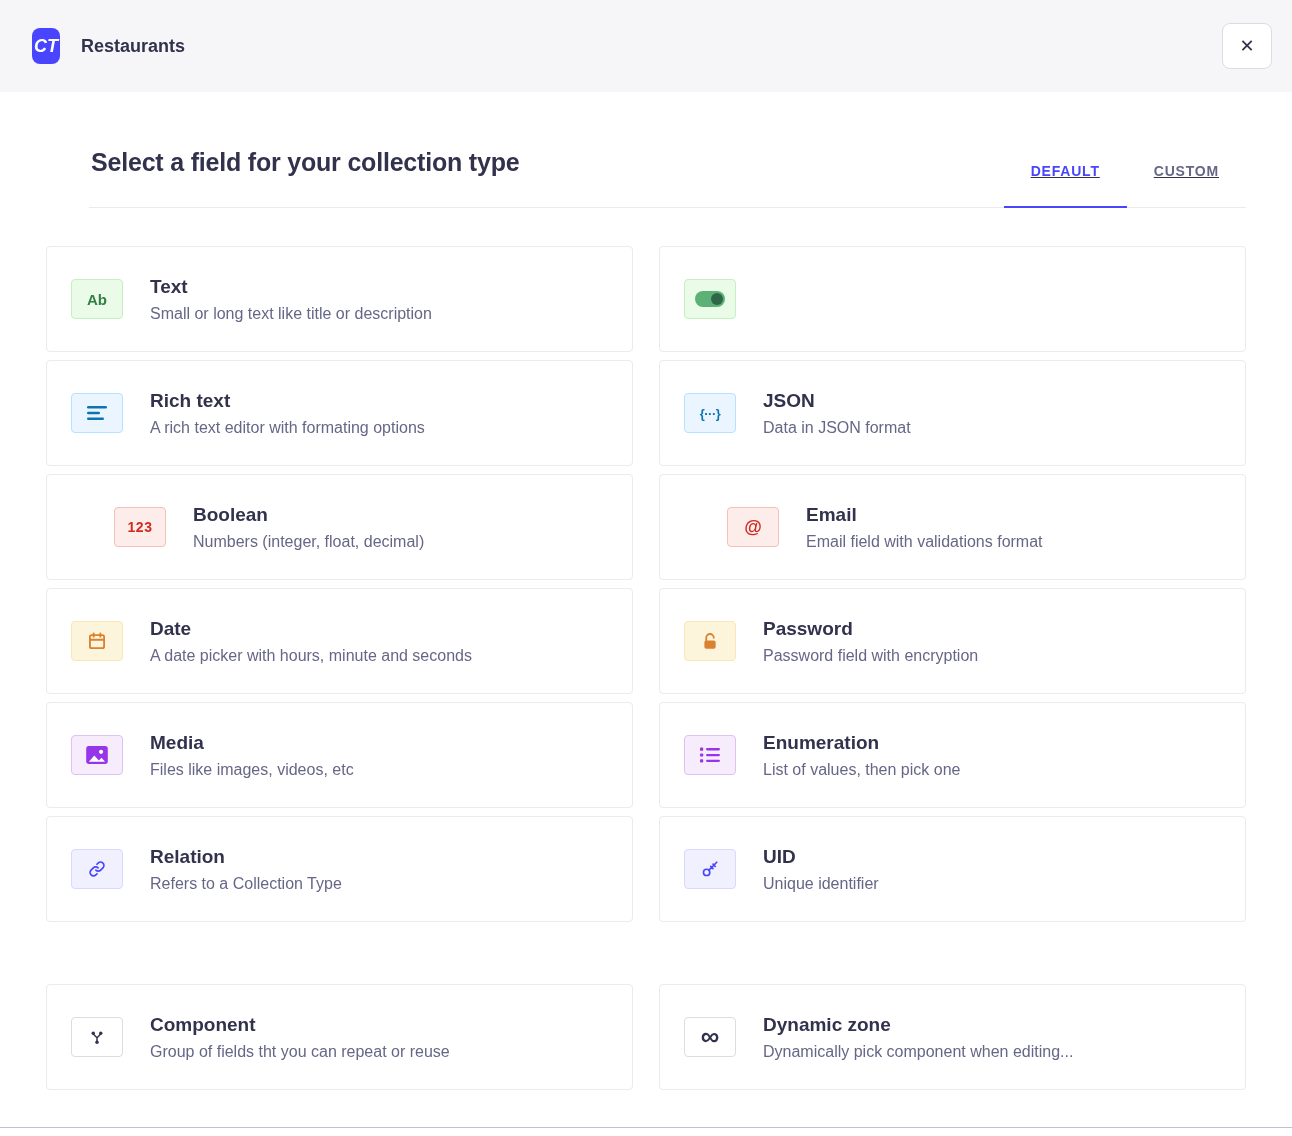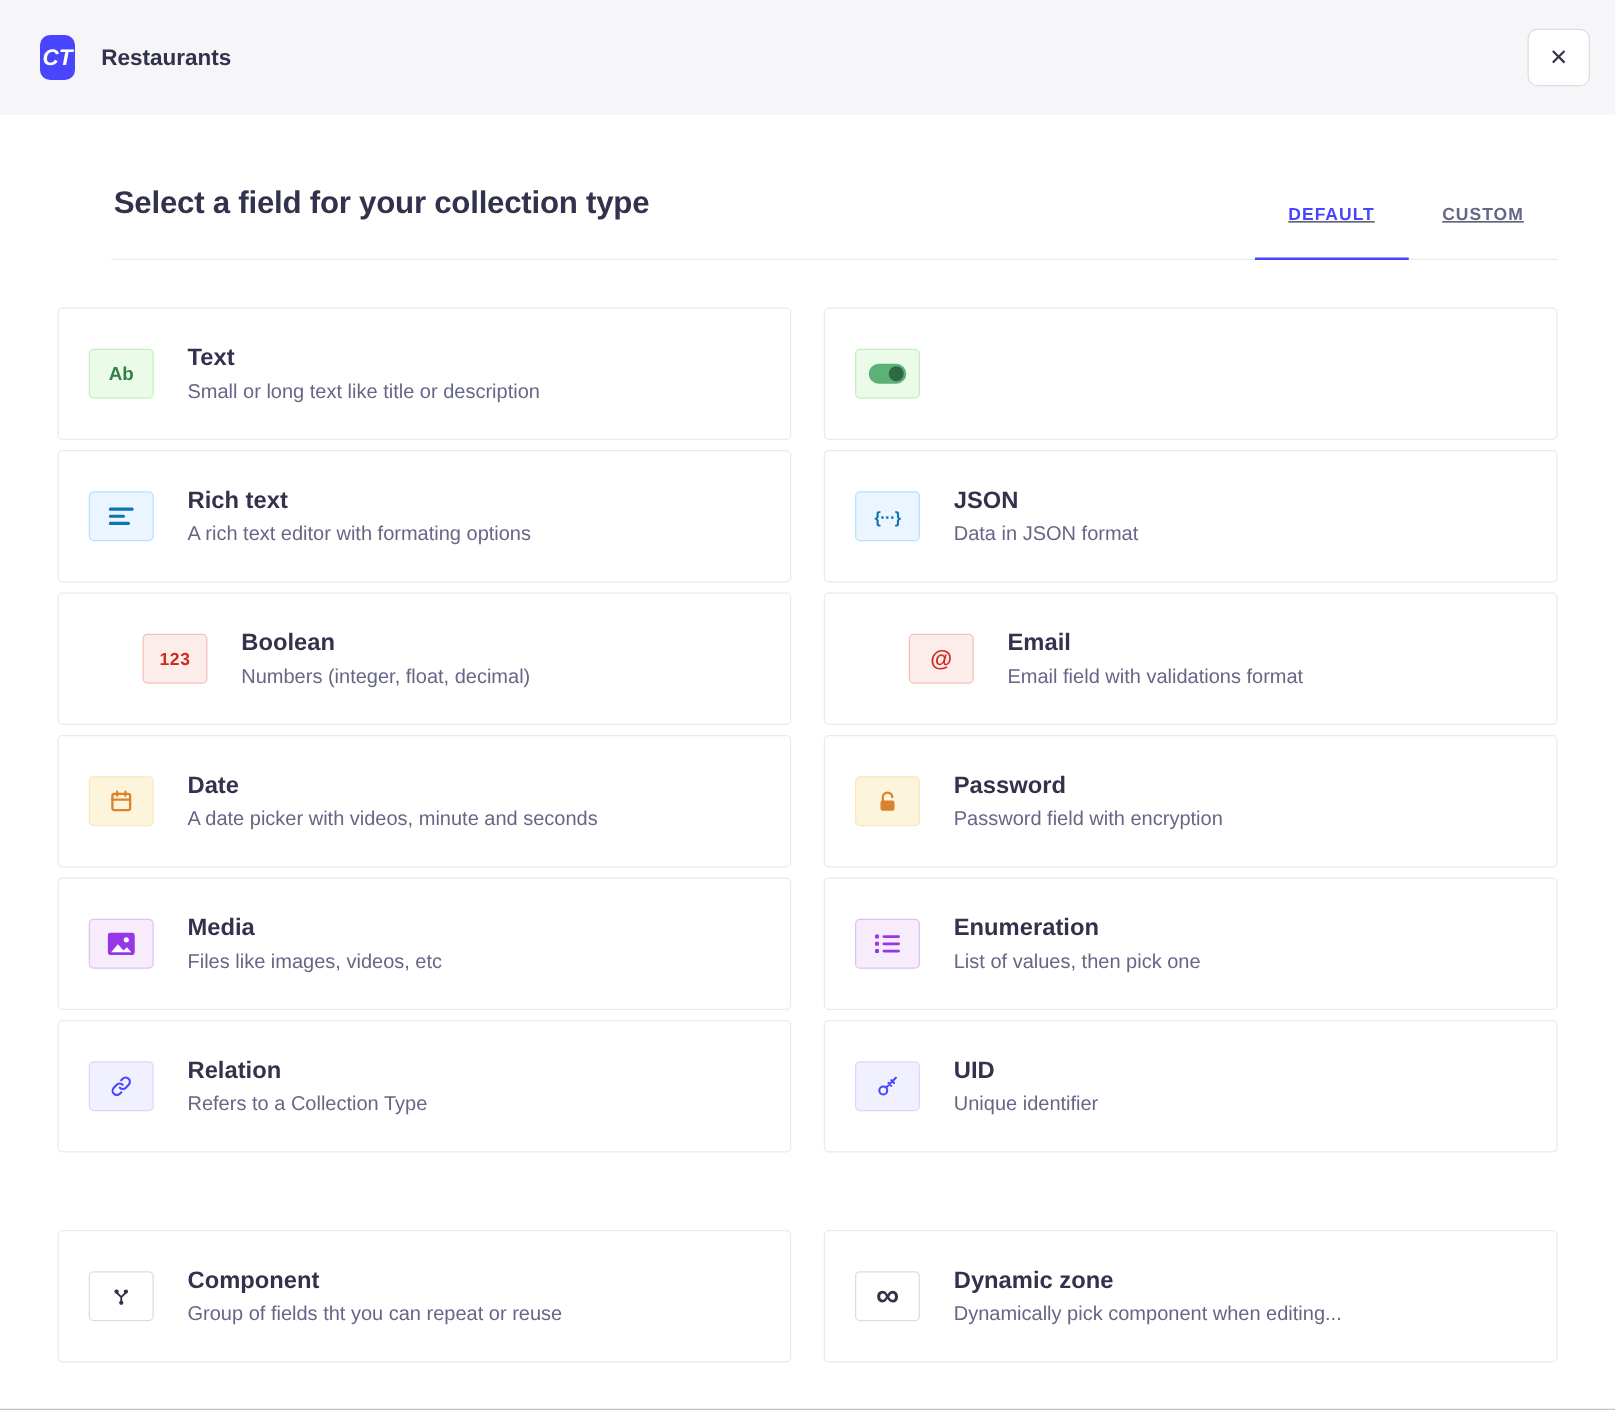--- a/index.html
+++ b/index.html
@@ -243,21 +243,21 @@
 
     <div class="card">
       <div class="tile tile-amber">
         <svg width="20" height="20" viewBox="0 0 24 24" fill="none" stroke="currentColor" stroke-width="2.2" stroke-linecap="round">
           <rect x="3.5" y="5" width="17" height="15.5" rx="2"></rect>
           <path d="M16 2.8v4M8 2.8v4M3.5 10.5h17"></path>
         </svg>
       </div>
       <div>
         <div class="card-title">Date</div>
-        <div class="card-desc">A date picker with videos, minute and seconds</div>
+        <div class="card-desc">A date picker with hours, minute and seconds</div>
       </div>
     </div>
 
     <div class="card">
       <div class="tile tile-amber">
         <svg width="18" height="19" viewBox="0 0 24 24">
           <path d="M7 11V7a5 5 0 0 1 10 0" fill="none" stroke="currentColor" stroke-width="2.4" stroke-linecap="round"></path>
           <rect x="4.5" y="10.5" width="15" height="11" rx="2.5" fill="currentColor"></rect>
         </svg>
       </div>

